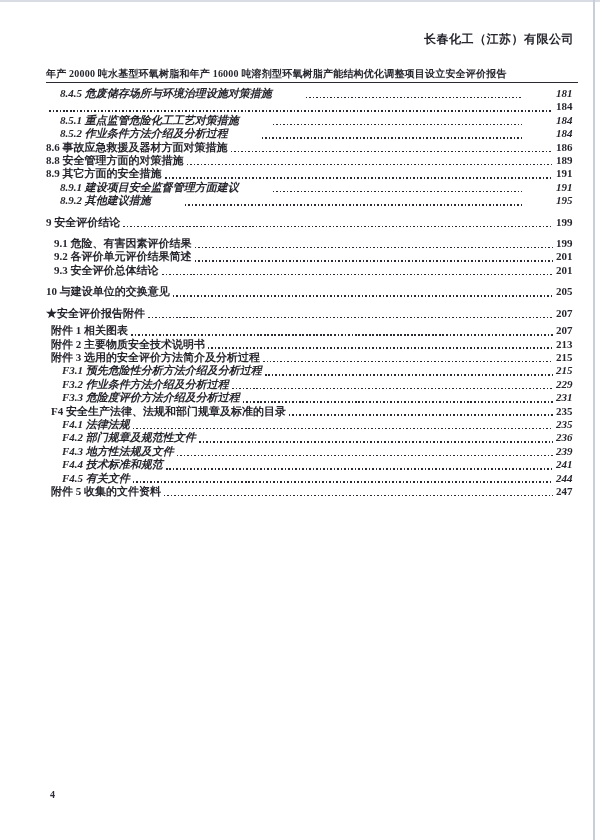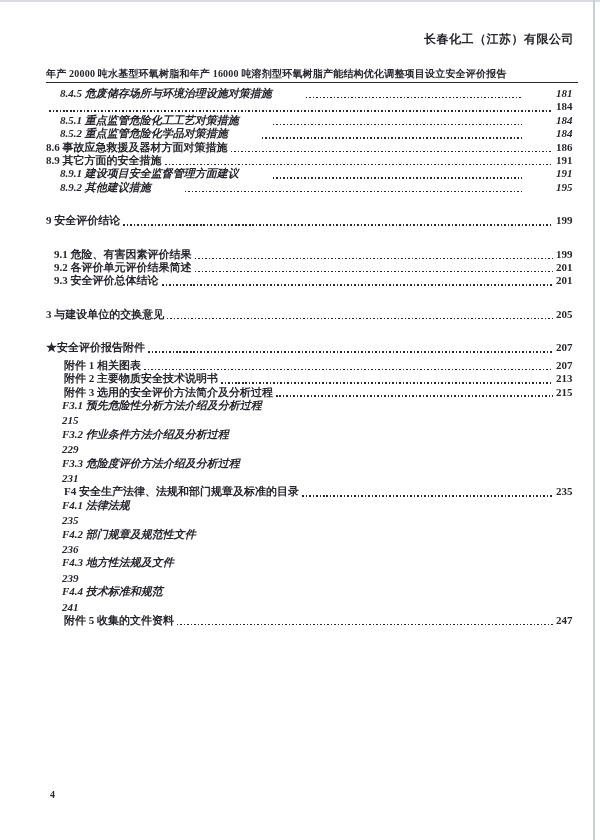--- a/index.html
+++ b/index.html
@@ -60,27 +60,27 @@
   .toc-row {
     display: flex;
     align-items: baseline;
     font-size: 11px;
     font-weight: bold;
     line-height: 13.4px;
     color: #26262e;
     cursor: pointer;
   }
   .toc-row.italic { font-style: italic; }
-  .toc-row.gap-lg { margin-top: 20px; }
+  .toc-row.gap-lg { margin-top: 8px; }
   .toc-row.gap-sm { margin-top: 4px; }
   .ind0 { padding-left: 0; }
-  .ind1 { padding-left: 5px; margin-left: 13px; }
+  .ind1 { padding-left: 5px; }
   .ind2 { padding-left: 8px; }
   .ind3 { padding-left: 14px; gap: 31px; }
-  .ind4 { padding-left: 16px; flex-direction: column; }
+  .ind4 { padding-left: 16px; }
   .toc-label { white-space: nowrap; }
   .leader {
     flex: 1;
     height: 1.5px;
     align-self: flex-end;
     margin: 0 3px 2px 3px;
     background-image: repeating-linear-gradient(to right, #2a2a33 0 1.5px, transparent 1.5px 3.5px);
   }
   .toc-page {
     min-width: 22px;
@@ -116,28 +116,33 @@
         <div class="toc-row ind0">
     <span class="leader"></span>
     <span class="toc-page">184</span>
   </div>
         <div class="toc-row ind3 italic">
     <span class="toc-label">8.5.1 重点监管危险化工工艺对策措施</span>
     <span class="leader"></span>
     <span class="toc-page">184</span>
   </div>
         <div class="toc-row ind3 italic">
-    <span class="toc-label">8.5.2 重点监管危险化学品对策措施</span>
+    <span class="toc-label">8.5.2 作业条件方法介绍及分析过程</span>
     <span class="leader"></span>
     <span class="toc-page">184</span>
   </div>
         <div class="toc-row ind0">
     <span class="toc-label">8.6 事故应急救援及器材方面对策措施</span>
     <span class="leader"></span>
     <span class="toc-page">186</span>
+  </div>
+        <div class="toc-row ind0">
+    <span class="toc-label">8.8 安全管理方面的对策措施</span>
+    <span class="leader"></span>
+    <span class="toc-page">189</span>
   </div>
         <div class="toc-row ind0">
     <span class="toc-label">8.9 其它方面的安全措施</span>
     <span class="leader"></span>
     <span class="toc-page">191</span>
   </div>
         <div class="toc-row ind3 italic">
     <span class="toc-label">8.9.1 建设项目安全监督管理方面建议</span>
     <span class="leader"></span>
     <span class="toc-page">191</span>
@@ -161,21 +166,21 @@
     <span class="toc-label">9.2 各评价单元评价结果简述</span>
     <span class="leader"></span>
     <span class="toc-page">201</span>
   </div>
         <div class="toc-row ind2">
     <span class="toc-label">9.3 安全评价总体结论</span>
     <span class="leader"></span>
     <span class="toc-page">201</span>
   </div>
         <div class="toc-row ind0 gap-lg">
-    <span class="toc-label">3  与建设单位的交换意见</span>
+    <span class="toc-label">10  与建设单位的交换意见</span>
     <span class="leader"></span>
     <span class="toc-page">205</span>
   </div>
         <div class="toc-row ind0 gap-lg">
     <span class="toc-label">★安全评价报告附件</span>
     <span class="leader"></span>
     <span class="toc-page">207</span>
   </div>
         <div class="toc-row ind1 gap-sm">
     <span class="toc-label">附件 1  相关图表</span>
@@ -225,20 +230,25 @@
         <div class="toc-row ind4 italic">
     <span class="toc-label">F4.3 地方性法规及文件</span>
     <span class="leader"></span>
     <span class="toc-page">239</span>
   </div>
         <div class="toc-row ind4 italic">
     <span class="toc-label">F4.4 技术标准和规范</span>
     <span class="leader"></span>
     <span class="toc-page">241</span>
   </div>
+        <div class="toc-row ind4 italic">
+    <span class="toc-label">F4.5 有关文件</span>
+    <span class="leader"></span>
+    <span class="toc-page">244</span>
+  </div>
         <div class="toc-row ind1">
     <span class="toc-label">附件 5 收集的文件资料</span>
     <span class="leader"></span>
     <span class="toc-page">247</span>
   </div>
       </div>
   </div>
 
   <div class="footer-page">4</div>
 

